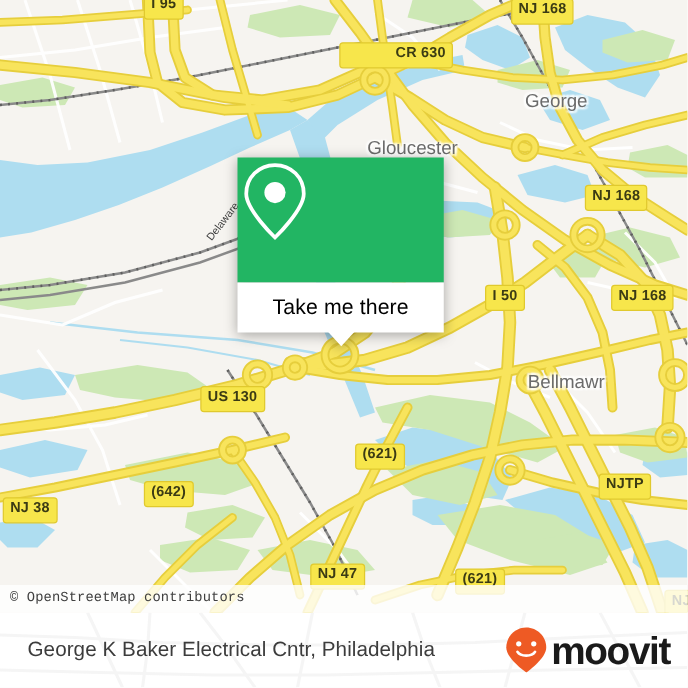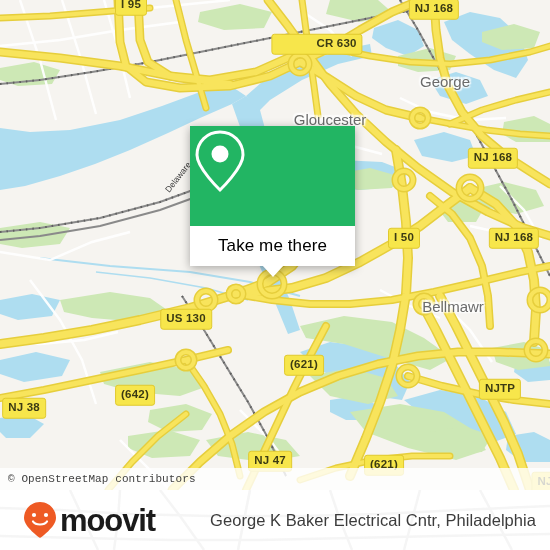--- a/index.html
+++ b/index.html
@@ -380,26 +380,26 @@
         <path d="M0,18 L60,20 L130,24 L210,26 L300,26 L380,24 L460,20 L550,16"></path>
         <path d="M160,0 L180,26 L204,60"></path>
         <path d="M250,0 L244,30 L238,60"></path>
         <path d="M330,0 L340,30 L352,60"></path>
         <path d="M420,0 L412,30 L404,60"></path>
         <path d="M480,0 L496,30 L512,60"></path>
         <path d="M0,46 L80,48 L170,50 L260,50 L350,48 L440,46 L550,44"></path>
       </g>
     </svg>
 
+    <div id="caption">George K Baker Electrical Cntr, Philadelphia</div>
+
     <div id="logo">
       <svg width="36" height="40" viewBox="0 0 36 40">
         <path d="M18 2 C9.2 2 2 9.2 2 18 C2 27 18 38 18 38 C18 38 34 27 34 18 C34 9.2 26.8 2 18 2 Z" fill="#EE5A24"></path>
         <circle cx="12" cy="15" r="2.1" fill="#ffffff"></circle>
         <circle cx="24" cy="15" r="2.1" fill="#ffffff"></circle>
         <path d="M11 21.5 C13.5 25.5 22.5 25.5 25 21.5" stroke="#ffffff" stroke-width="2.2" fill="none" stroke-linecap="round"></path>
       </svg>
       <span id="logo-text">moovit</span>
     </div>
-
-    <div id="caption">George K Baker Electrical Cntr, Philadelphia</div>
   </div>
 
 </div>
 
 </body></html>

